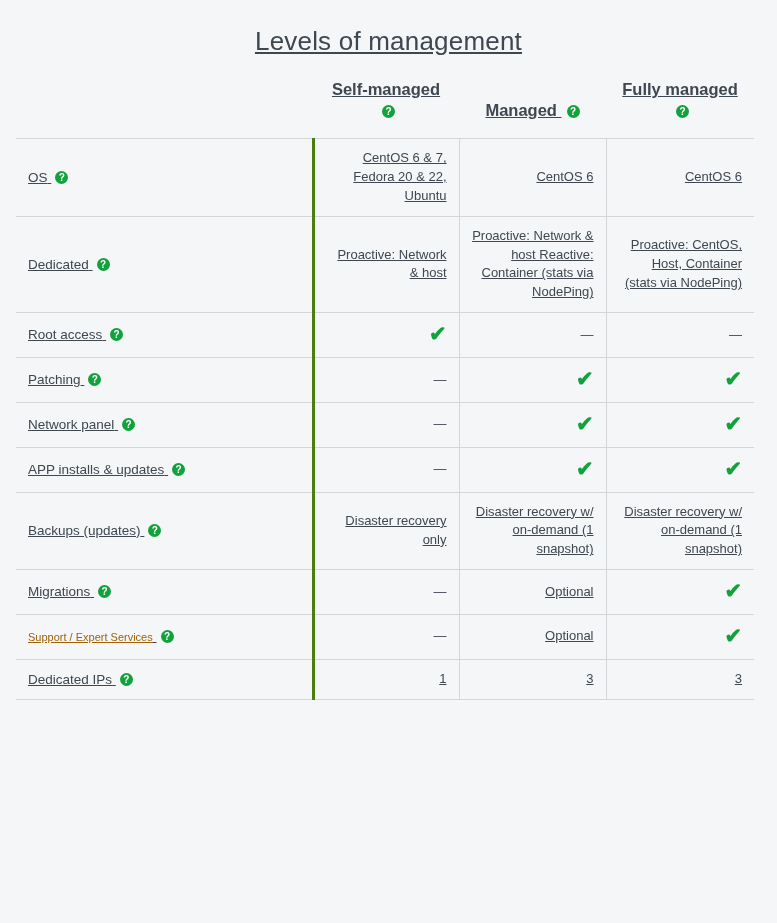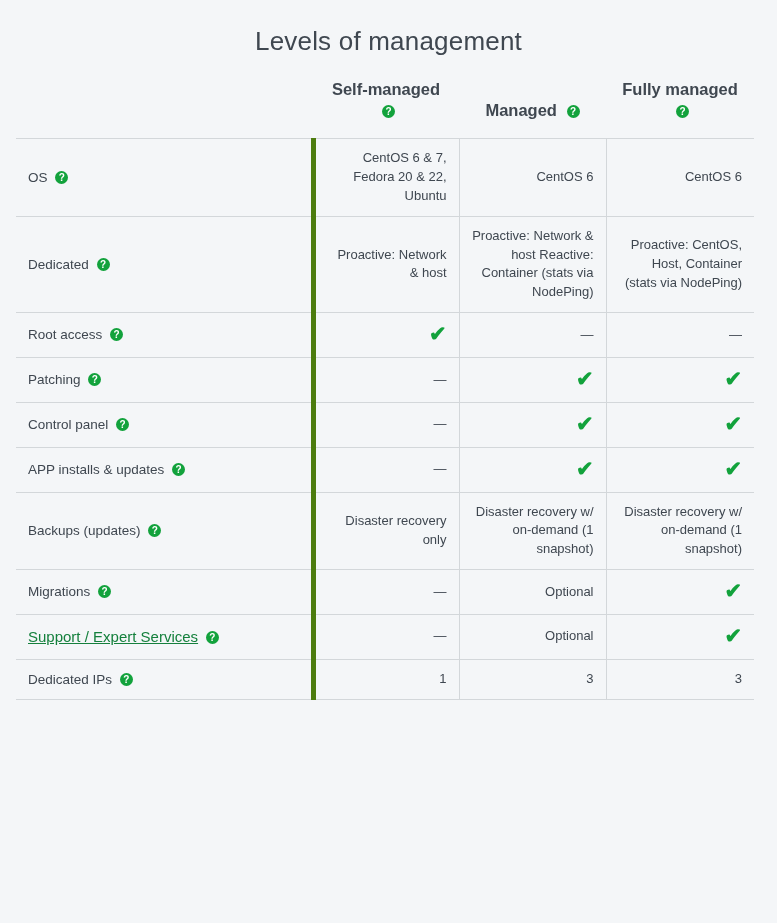--- a/index.html
+++ b/index.html
@@ -12,20 +12,21 @@
     background: #f4f6f8;
     font-family: "Liberation Sans", sans-serif;
     color: #3f4750;
     overflow: hidden;
   }
   .page {
     width: 777px;
     height: 923px;
     position: relative;
     box-sizing: border-box;
+    text-decoration: underline;
   }
   .title {
     text-align: center;
     font-size: 26px;
     font-weight: 400;
     color: #3f4750;
     letter-spacing: 0.2px;
     padding-top: 26px;
     padding-bottom: 0;
     margin: 0;
@@ -67,21 +68,21 @@
     line-height: 1.45;
     color: #3f4750;
     text-align: right;
     vertical-align: middle;
     padding: 10px 12px;
     background: transparent;
   }
   tbody td.rowlabel {
     text-align: left;
     border-left: 0;
-    border-right: 5px solid #4d7c0f;
+    border-right: 3px solid #4d7c0f;
     font-size: 13.5px;
     padding-left: 12px;
     white-space: nowrap;
   }
   tbody td.lastcol {
     border-right: 0;
   }
   tbody tr td { }
 
   .help {
@@ -110,23 +111,23 @@
     line-height: 1;
     font-weight: 700;
     display: inline-block;
   }
   .dash {
     color: #3f4750;
     font-size: 13px;
     display: inline-block;
   }
   a.rowlink {
-    color: #15803d;
+    color: #a16207;
     text-decoration: underline;
-    font-size: 15px;
+    font-size: 11px;
   }
   .cell-text { display: inline; }
 </style>
 </head>
 <body>
 
 <div class="page">
 
   <h1 class="title">Levels of management</h1>
 
@@ -165,21 +166,21 @@
             <td><span class="dash">—</span></td>
             <td class="lastcol"><span class="dash">—</span></td>
           </tr>
           <tr>
             <td class="rowlabel"><span>Patching</span> <span class="help">?</span></td>
             <td><span class="dash">—</span></td>
             <td><span class="check">✔</span></td>
             <td class="lastcol"><span class="check">✔</span></td>
           </tr>
           <tr>
-            <td class="rowlabel"><span>Control panel</span> <span class="help">?</span></td>
+            <td class="rowlabel"><span>Network panel</span> <span class="help">?</span></td>
             <td><span class="dash">—</span></td>
             <td><span class="check">✔</span></td>
             <td class="lastcol"><span class="check">✔</span></td>
           </tr>
           <tr>
             <td class="rowlabel"><span>APP installs &amp; updates</span> <span class="help">?</span></td>
             <td><span class="dash">—</span></td>
             <td><span class="check">✔</span></td>
             <td class="lastcol"><span class="check">✔</span></td>
           </tr>

